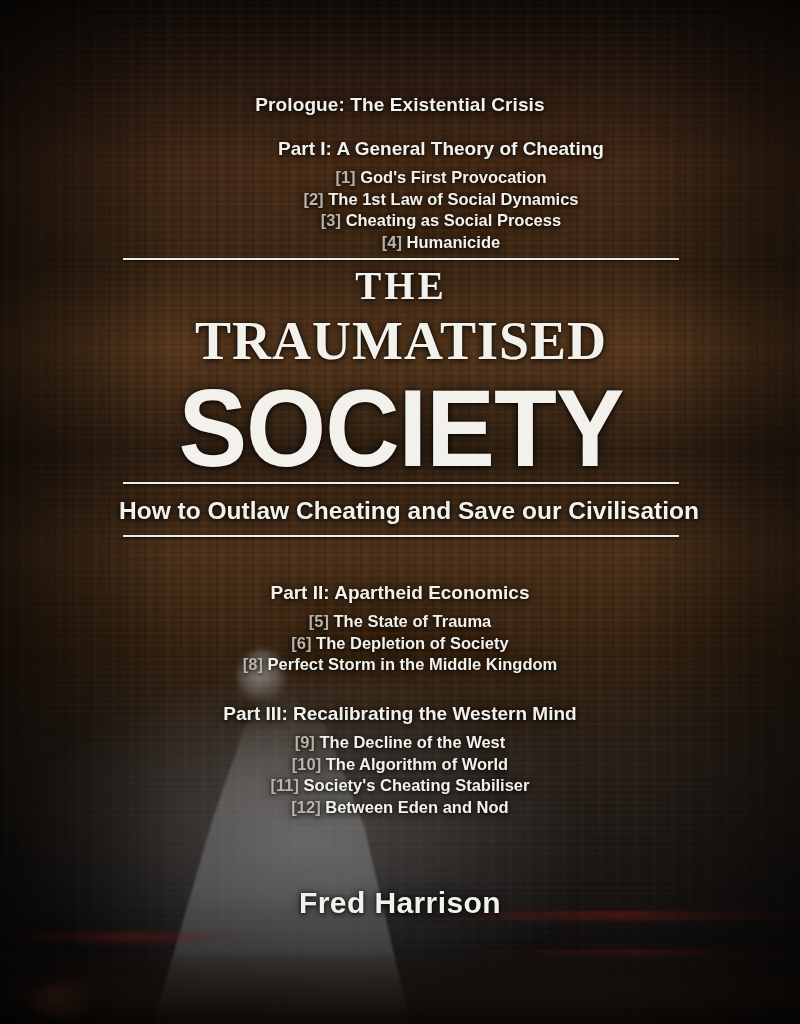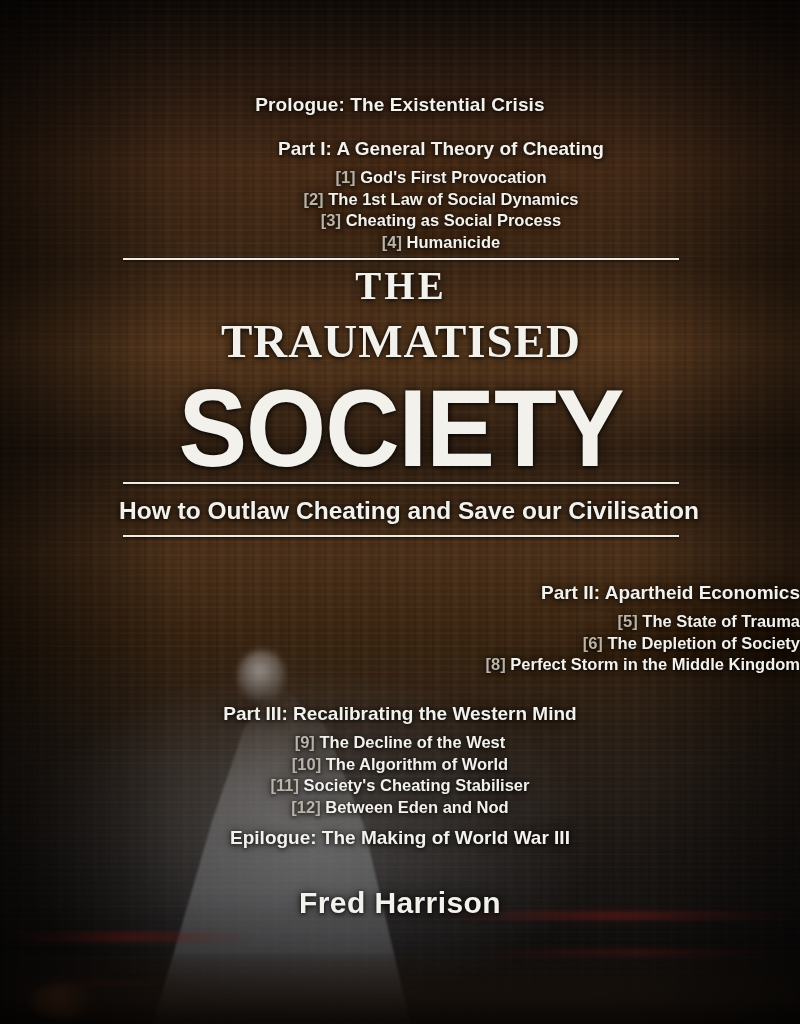--- a/index.html
+++ b/index.html
@@ -165,21 +165,21 @@
     font-weight: bold;
     line-height: 21.5px;
     white-space: nowrap;
   }
   .chapter .num {
     color: #b9b3a8;
     font-weight: bold;
   }
 
   .part1 { position: absolute; top: 138px; width: 100%; padding-left: 41px; }
-  .part2 { position: absolute; top: 582px; width: 100%; text-align: right; }
+  .part2 { position: absolute; top: 582px; width: 100%; }
   .part3 { position: absolute; top: 703px; width: 100%; }
   .epilogue {
     position: absolute;
     top: 827px;
     width: 100%;
     font-size: 19px;
     font-weight: bold;
   }
   .author {
     position: absolute;
@@ -209,21 +209,21 @@
 
   .title-the {
     font-family: "Liberation Serif", serif;
     font-size: 39px;
     font-weight: bold;
     letter-spacing: 3px;
     line-height: 44px;
   }
   .title-main {
     font-family: "Liberation Serif", serif;
-    font-size: 47px;
+    font-size: 54px;
     font-weight: bold;
     letter-spacing: 1px;
     line-height: 66px;
   }
   .title-sub {
     font-size: 103px;
     font-weight: bold;
     letter-spacing: -1px;
     line-height: 104px;
     transform: scaleY(1.06);
@@ -322,18 +322,17 @@
       <div class="chapter">
         <span class="num">[11]</span>
         <span>Society's Cheating Stabiliser</span>
       </div>
       <div class="chapter">
         <span class="num">[12]</span>
         <span>Between Eden and Nod</span>
       </div>
     </div>
 
-    <div class="epilogue">Epilogue: The Making of World War III</div>
 
     <div class="author">Fred Harrison</div>
 
   </div>
 </div>
 
 </body></html>

